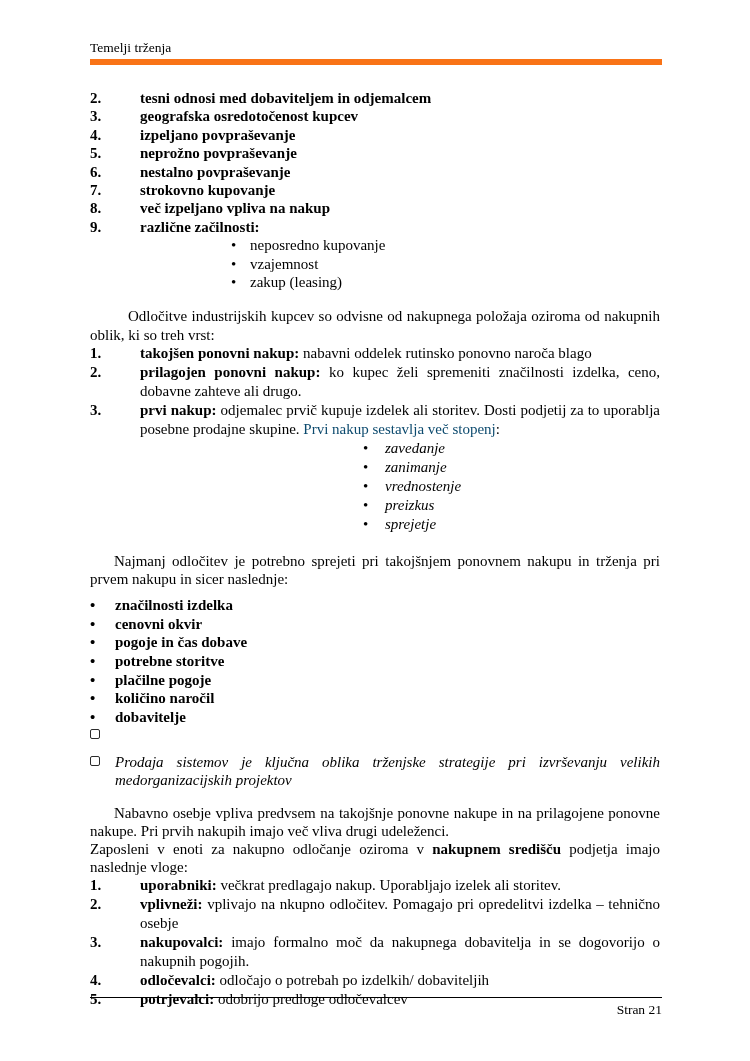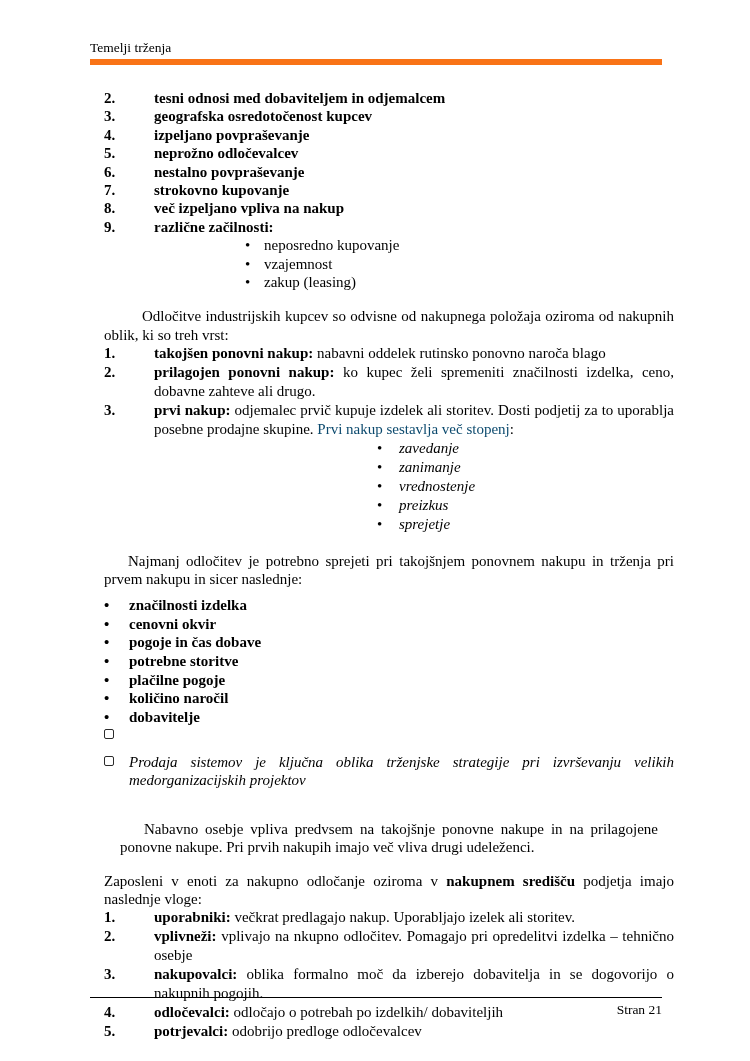--- a/index.html
+++ b/index.html
@@ -8,21 +8,21 @@
     background:#ffffff; color:#000000;
     font-family:"Liberation Serif", serif;
     font-size:15px; line-height:18.4px;
     position:relative; overflow:hidden;
   }
   .page-header {
     position:absolute; left:90px; top:40px; width:572px;
     font-size:13.5px; line-height:15px;
     border-bottom:6px solid #f97316; padding-bottom:4px;
   }
-  .content { position:absolute; left:104px; top:89px; width:570px; }
+  .content { position:absolute; left:90px; top:89px; width:570px; }
   .justify { text-align:justify; }
   .ind38 { text-indent:38px; }
   .ind24 { text-indent:24px; }
   .hang50 { padding-left:50px; text-indent:-50px; }
   .hang25 { padding-left:25px; text-indent:-25px; }
   .n50 { display:inline-block; width:50px; text-indent:0; font-weight:bold; }
   .ib19 { display:inline-block; width:19px; text-indent:0; }
   .ib22 { display:inline-block; width:22px; text-indent:0; }
   .ib25 { display:inline-block; width:25px; text-indent:0; }
   .bold { font-weight:bold; }
@@ -55,21 +55,21 @@
 <div class="page-header">
   <span>Temelji trženja</span>
 </div>
 
 <div class="content">
 
   <div>
     <div class="hang50 list1-item"><span class="n50">2.</span><span>tesni odnosi med dobaviteljem in odjemalcem</span></div>
     <div class="hang50 list1-item"><span class="n50">3.</span><span>geografska osredotočenost kupcev</span></div>
     <div class="hang50 list1-item"><span class="n50">4.</span><span>izpeljano povpraševanje</span></div>
-    <div class="hang50 list1-item"><span class="n50">5.</span><span>neprožno odločevalcev</span></div>
+    <div class="hang50 list1-item"><span class="n50">5.</span><span>neprožno povpraševanje</span></div>
     <div class="hang50 list1-item"><span class="n50">6.</span><span>nestalno povpraševanje</span></div>
     <div class="hang50 list1-item"><span class="n50">7.</span><span>strokovno kupovanje</span></div>
     <div class="hang50 list1-item"><span class="n50">8.</span><span>več izpeljano vpliva na nakup</span></div>
     <div class="hang50 list1-item"><span class="n50">9.</span><span>različne začilnosti:</span></div>
   </div>
 
   <div class="bullets1">
     <div class="hang25"><span class="ib19">•</span><span>neposredno kupovanje</span></div>
     <div class="hang25"><span class="ib19">•</span><span>vzajemnost</span></div>
     <div class="hang25"><span class="ib19">•</span><span>zakup (leasing)</span></div>
@@ -110,27 +110,27 @@
   </div>
 
   <div>
     <div class="hang25"><span class="ib25"><span class="sq"></span></span></div>
     <div class="gap8"></div>
     <div class="hang25 justify italic"><span class="ib25" style="font-style:normal"><span class="sq"></span></span><span>Prodaja sistemov je ključna oblika trženjske strategije pri izvrševanju velikih medorganizacijskih projektov</span></div>
   </div>
 
   <div class="gap14"></div>
 
-  <p class="para justify ind24" style="margin:16px">Nabavno osebje vpliva predvsem na takojšnje ponovne nakupe in na prilagojene ponovne nakupe. Pri prvih nakupih imajo več vliva drugi udeleženci.</p>
+  <p class="para justify ind24" style="margin:0">Nabavno osebje vpliva predvsem na takojšnje ponovne nakupe in na prilagojene ponovne nakupe. Pri prvih nakupih imajo več vliva drugi udeleženci.</p>
   <p class="para justify" style="margin:0"><span>Zaposleni v enoti za nakupno odločanje oziroma v </span><span class="bold">nakupnem središču</span><span> podjetja imajo naslednje vloge:</span></p>
 
   <div class="list2">
     <div class="hang50 justify"><span class="n50">1.</span><span class="bold">uporabniki:</span><span> večkrat predlagajo nakup. Uporabljajo izelek ali storitev.</span></div>
     <div class="hang50 justify"><span class="n50">2.</span><span class="bold">vplivneži:</span><span> vplivajo na nkupno odločitev. Pomagajo pri opredelitvi izdelka – tehnično osebje</span></div>
-    <div class="hang50 justify"><span class="n50">3.</span><span class="bold">nakupovalci:</span><span> oblika formalno moč da izberejo dobavitelja in se dogovorijo o nakupnih pogojih.</span></div>
+    <div class="hang50 justify"><span class="n50">3.</span><span class="bold">nakupovalci:</span><span> imajo formalno moč da nakupnega dobavitelja in se dogovorijo o nakupnih pogojih.</span></div>
     <div class="hang50"><span class="n50">4.</span><span class="bold">odločevalci:</span><span> odločajo o potrebah po izdelkih/ dobaviteljih</span></div>
     <div class="hang50"><span class="n50">5.</span><span class="bold">potrjevalci:</span><span> odobrijo predloge odločevalcev</span></div>
   </div>
 
 </div>
 
 <div class="page-footer">
   <span>Stran 21</span>
 </div>
 

